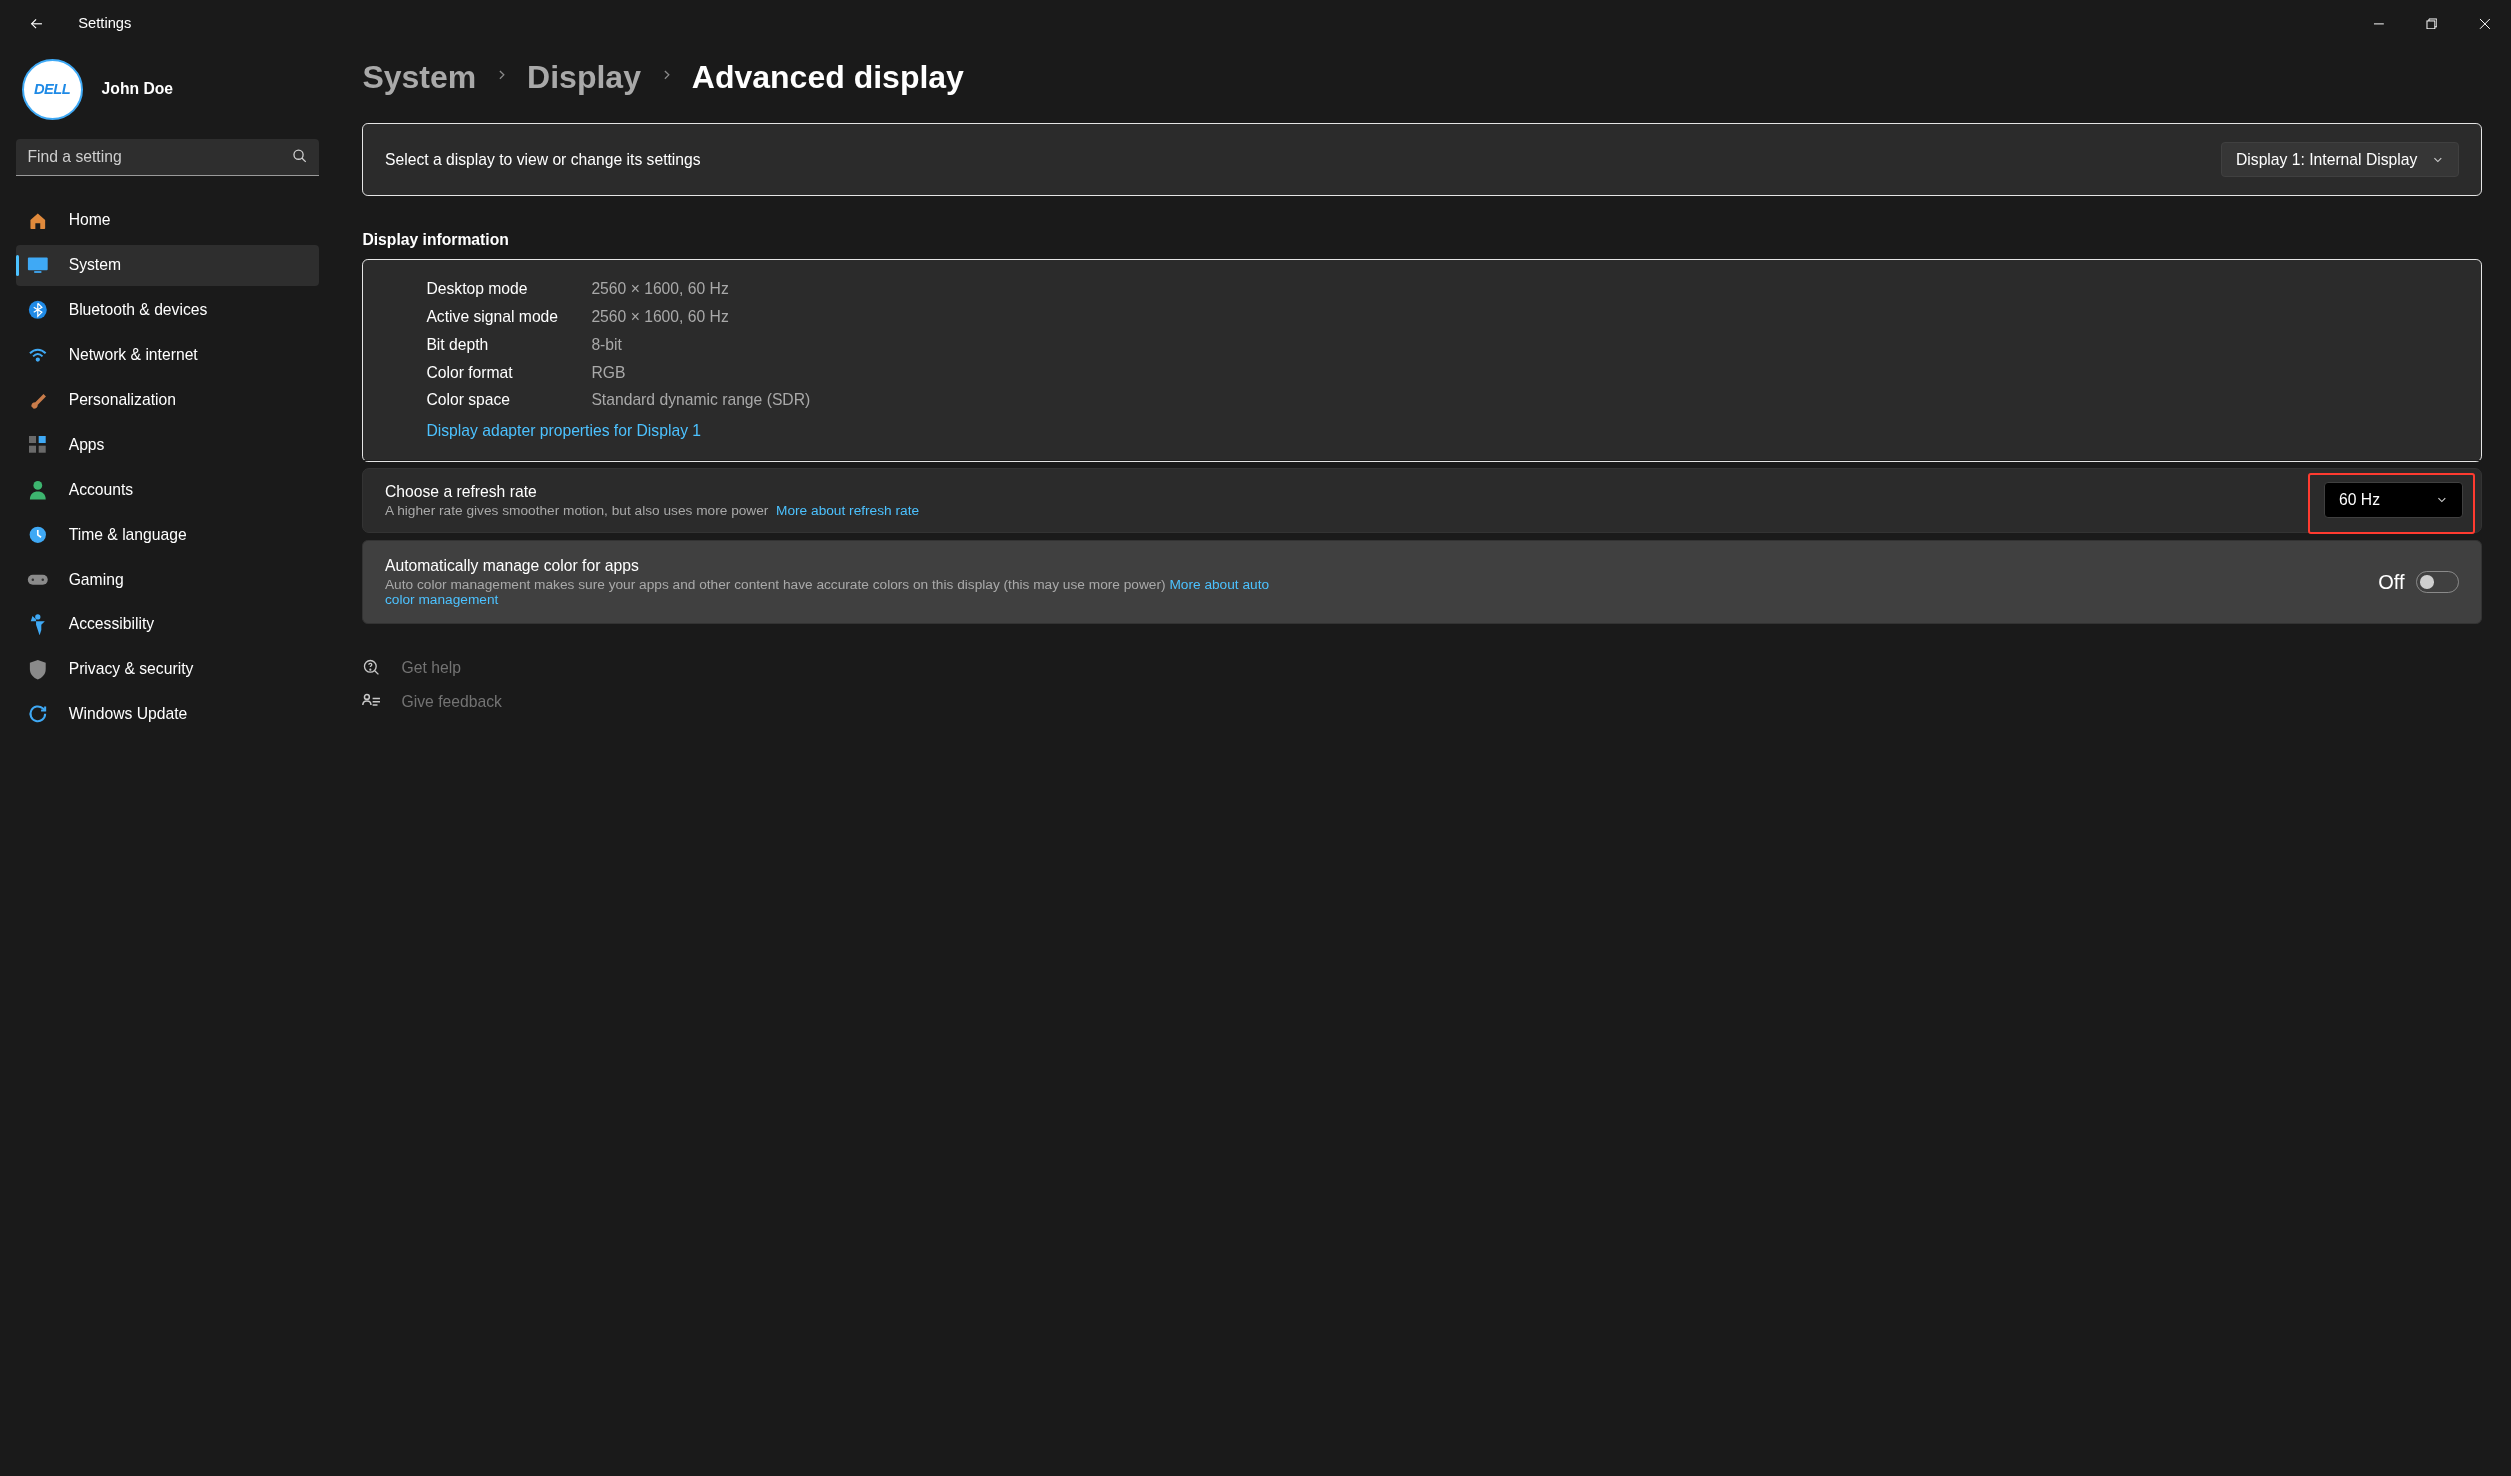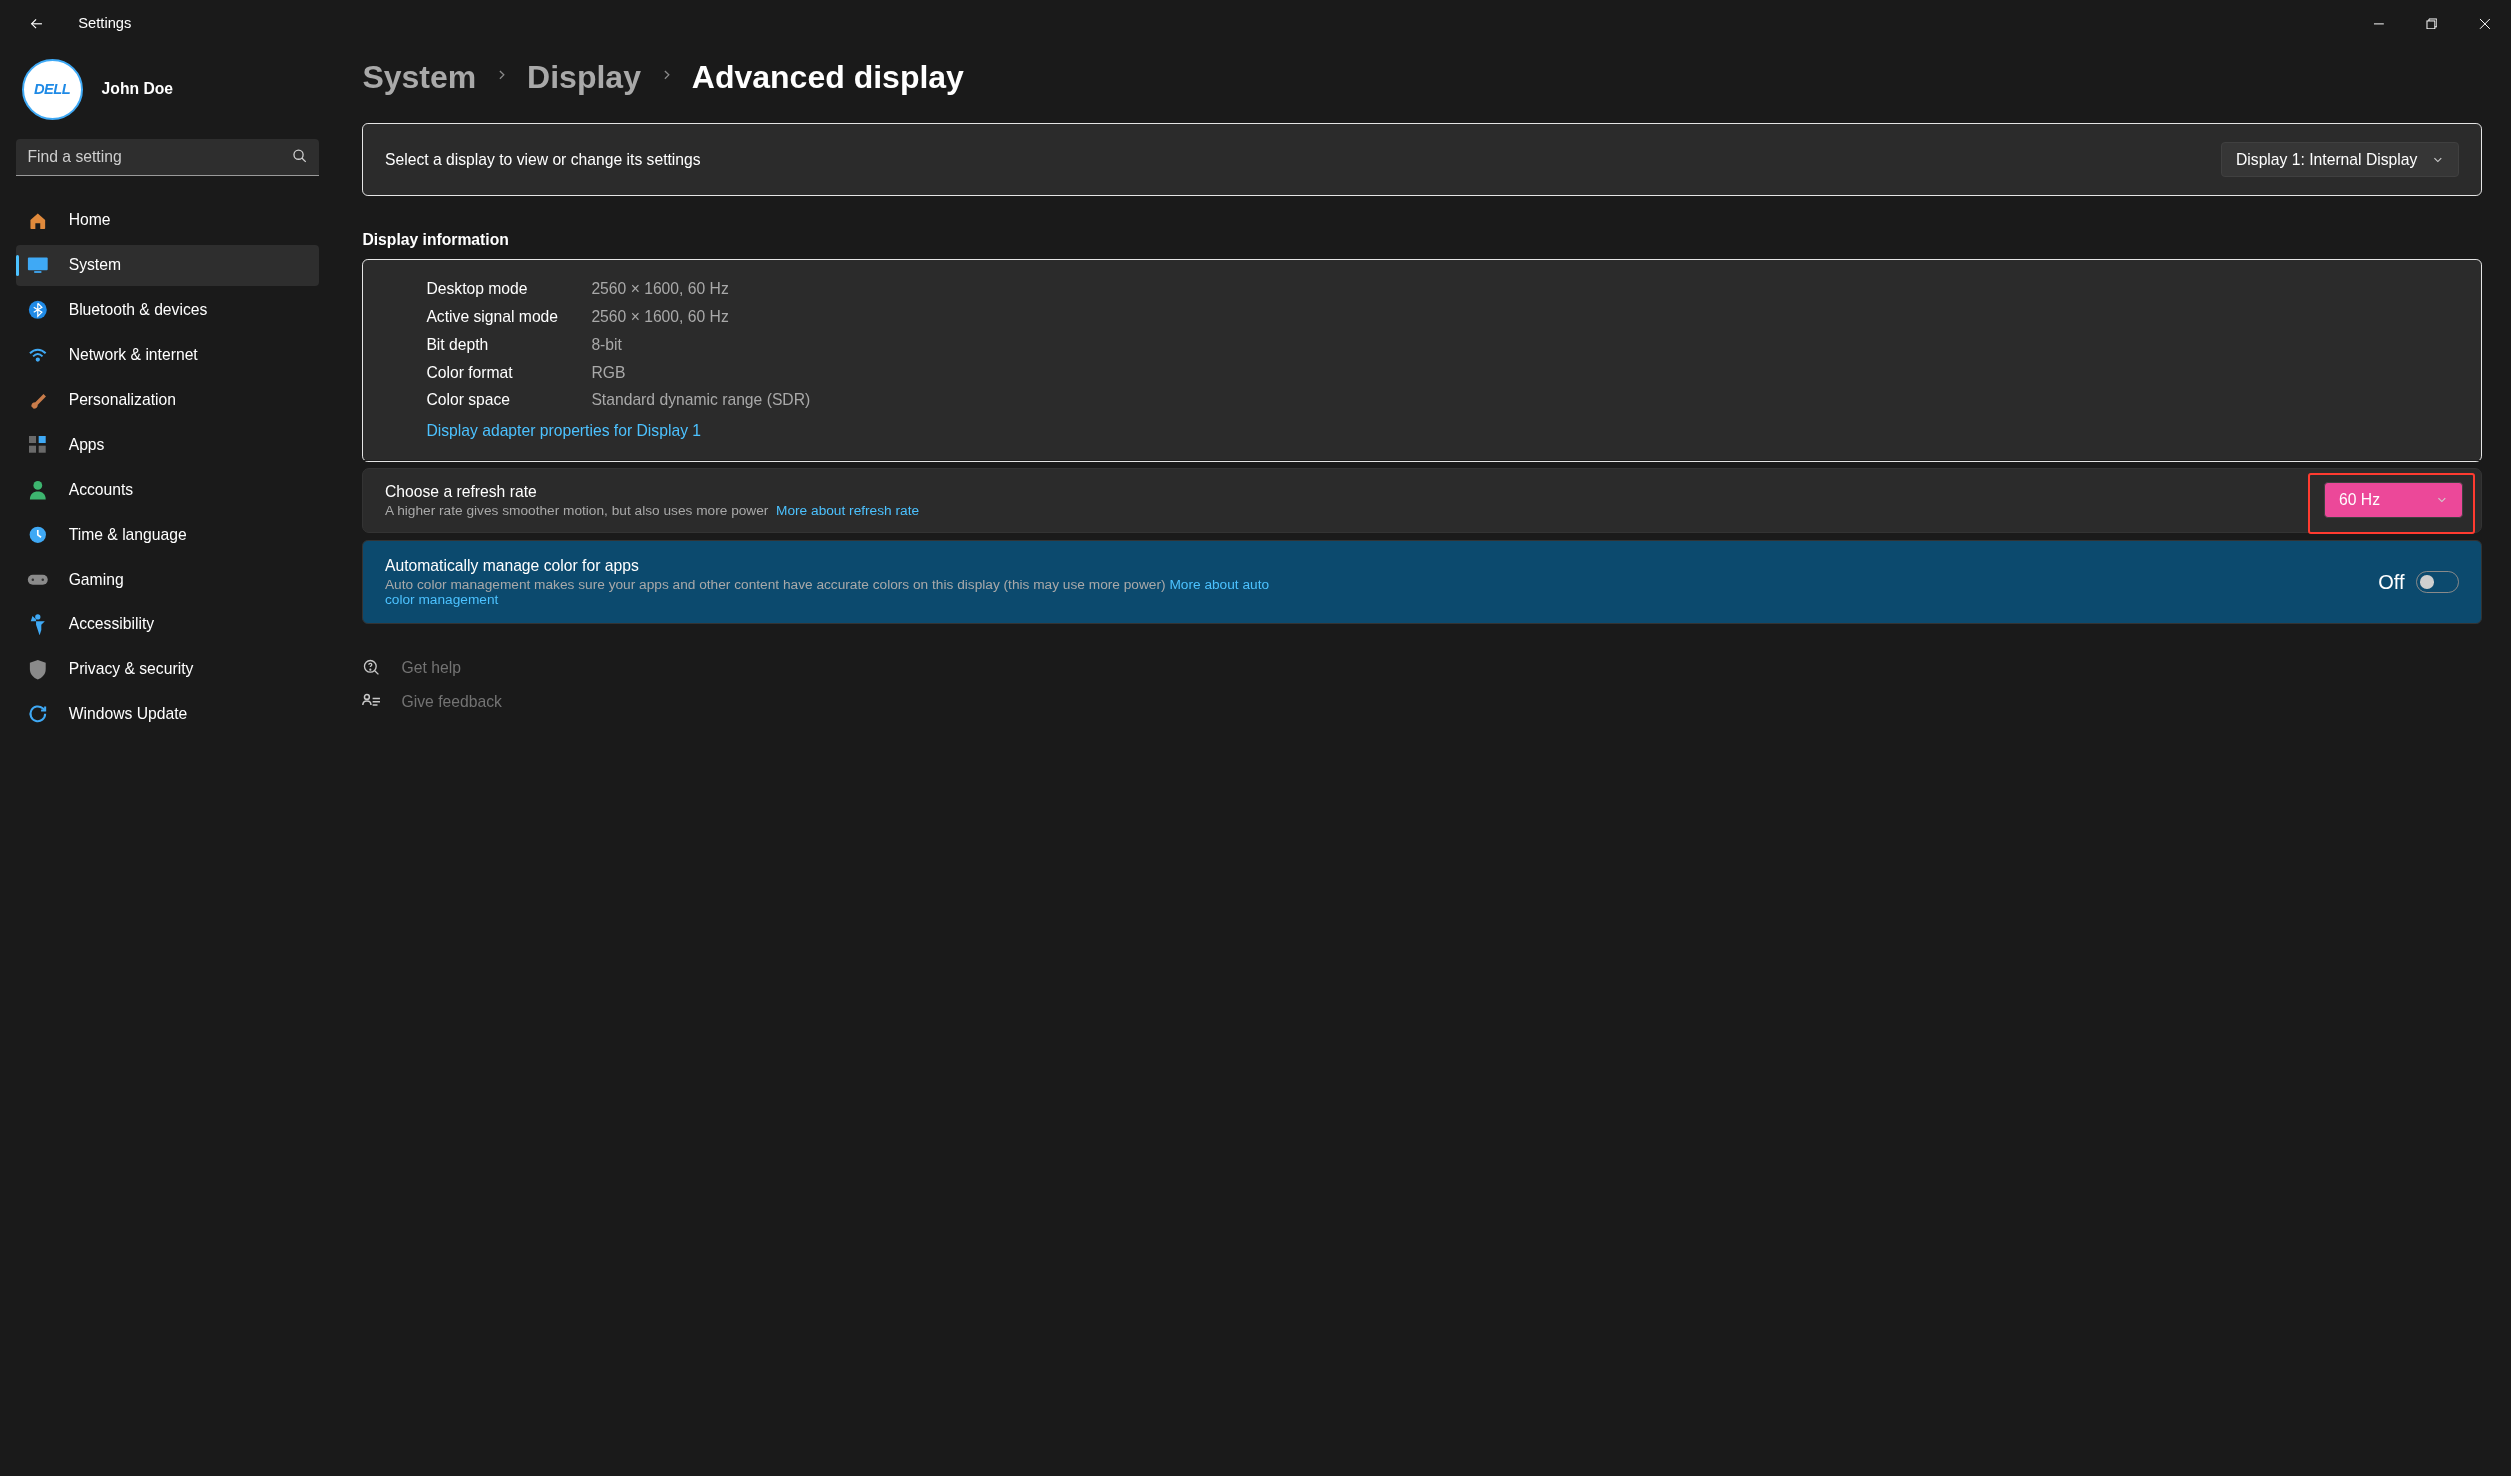--- a/index.html
+++ b/index.html
@@ -282,21 +282,21 @@
   text-decoration: none;
   cursor: pointer;
 }
 .highlight-box {
   position: absolute;
   border: 2px solid #ff3b30;
   border-radius: 2.9px;
   pointer-events: none;
 }
 .color-card {
-  background: #0c4a6e;
+  background: #404040;
   border: 1px solid #333;
   border-radius: 5.9px;
   padding: 15.7px 21.6px;
   display: flex;
   align-items: center;
   justify-content: center;
 }
 .color-text {
   max-width: 902px;
 }
@@ -352,21 +352,21 @@
   color: #737373;
   cursor: pointer;
 }
 .footer-icon {
   color: #c9c9c9;
   width: 19.6px;
   display: flex;
   justify-content: center;
 }
 .rate-btn {
-  background: #ec4899;
+  background: #000000;
   border: 1px solid #404040;
   border-radius: 3.9px;
   padding: 7.8px 13.7px;
   color: #ffffff;
   font-size: 15.7px;
   display: flex;
   align-items: center;
   gap: 55px;
   cursor: pointer;
   margin-left: auto;

